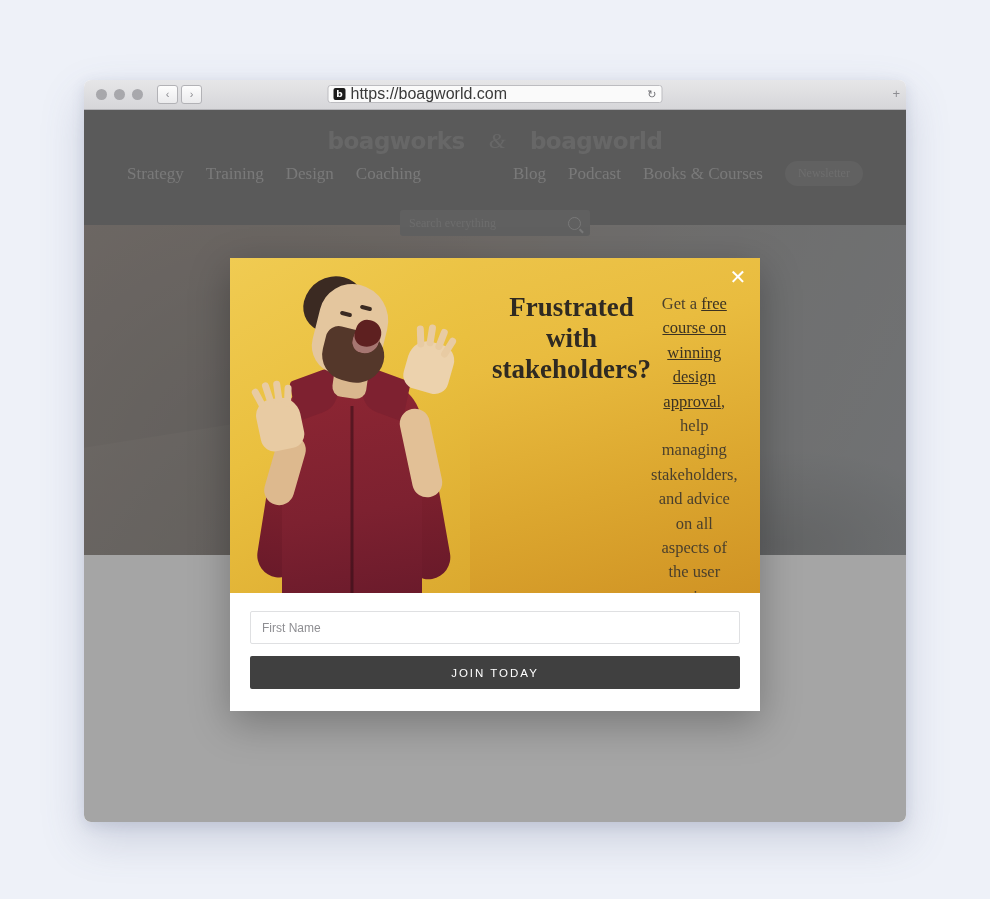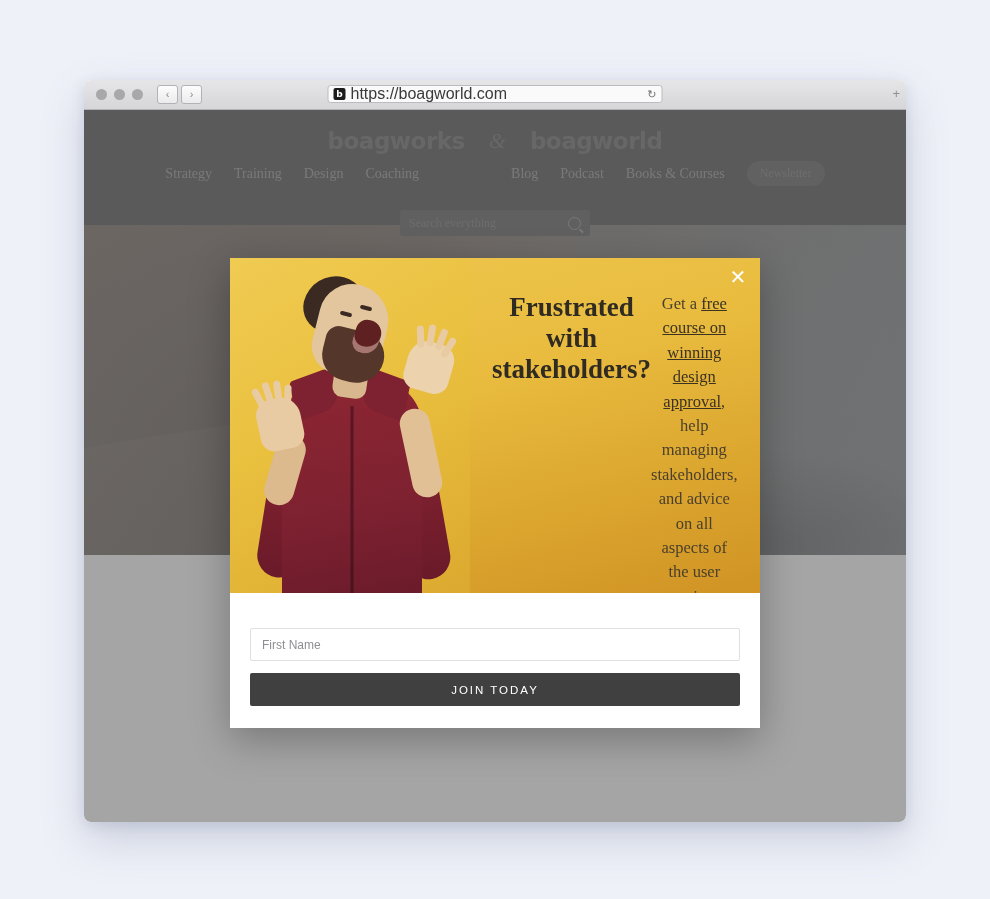--- a/index.html
+++ b/index.html
@@ -160,21 +160,21 @@
     gap: 0;
     margin-top: 7px;
   }
   .navgroup {
     display: flex;
     gap: 22px;
   }
   .navgroup.left { margin-right: 92px; }
   .nav-link {
     font-family: "Liberation Serif", serif;
-    font-size: 14px;
+    font-size: 17px;
     color: #8d8d8d;
   }
   .news-pill {
     margin-left: 22px;
     padding: 5px 13px;
     border-radius: 13px;
     background: #4d4d4d;
     font-family: "Liberation Serif", serif;
     font-size: 12px;
     color: #6e6e6e;
@@ -510,21 +510,21 @@
     margin: 0;
   }
   .m-body .lnk {
     text-decoration: underline;
     color: #3b3222;
   }
 
   
   .modal-form {
     background: #ffffff;
-    padding: 35px 20px 22px 20px;
+    padding: 18px 20px 22px 20px;
   }
   .form-row {
     display: flex;
     gap: 20px;
     margin-bottom: 12px;
   }
   .form-row:last-child { margin-bottom: 0; }
   .fld {
     flex: 1;
     height: 33px;

